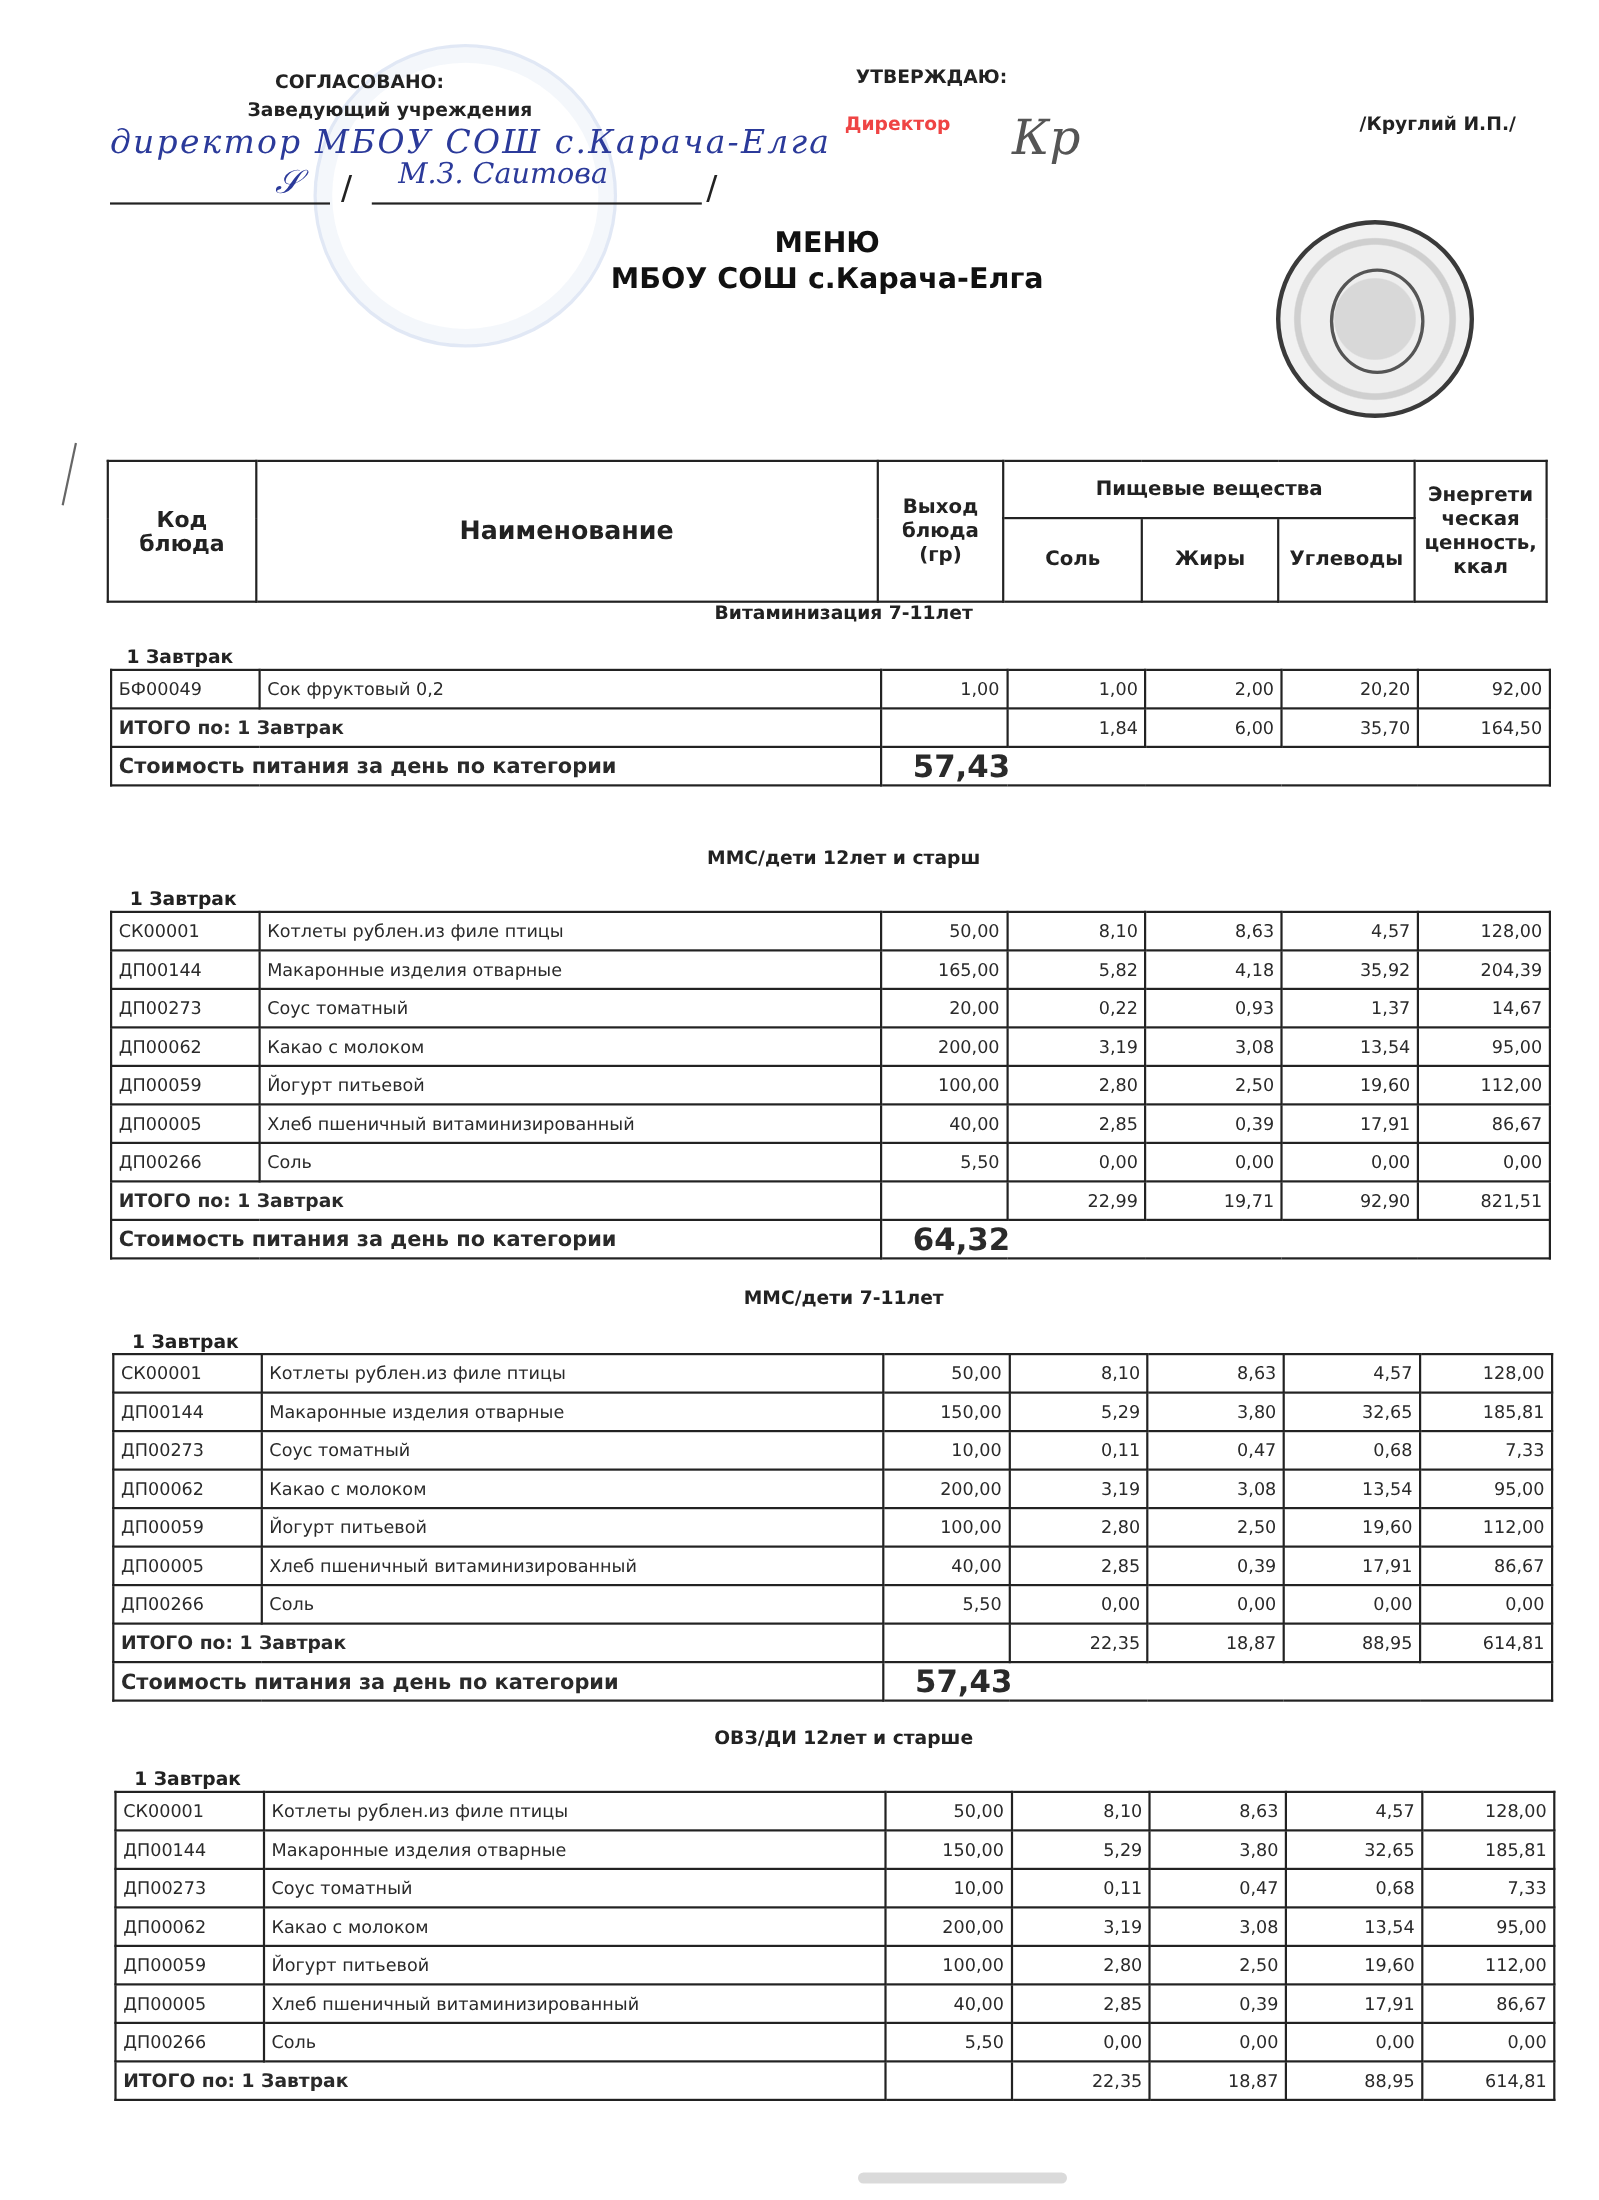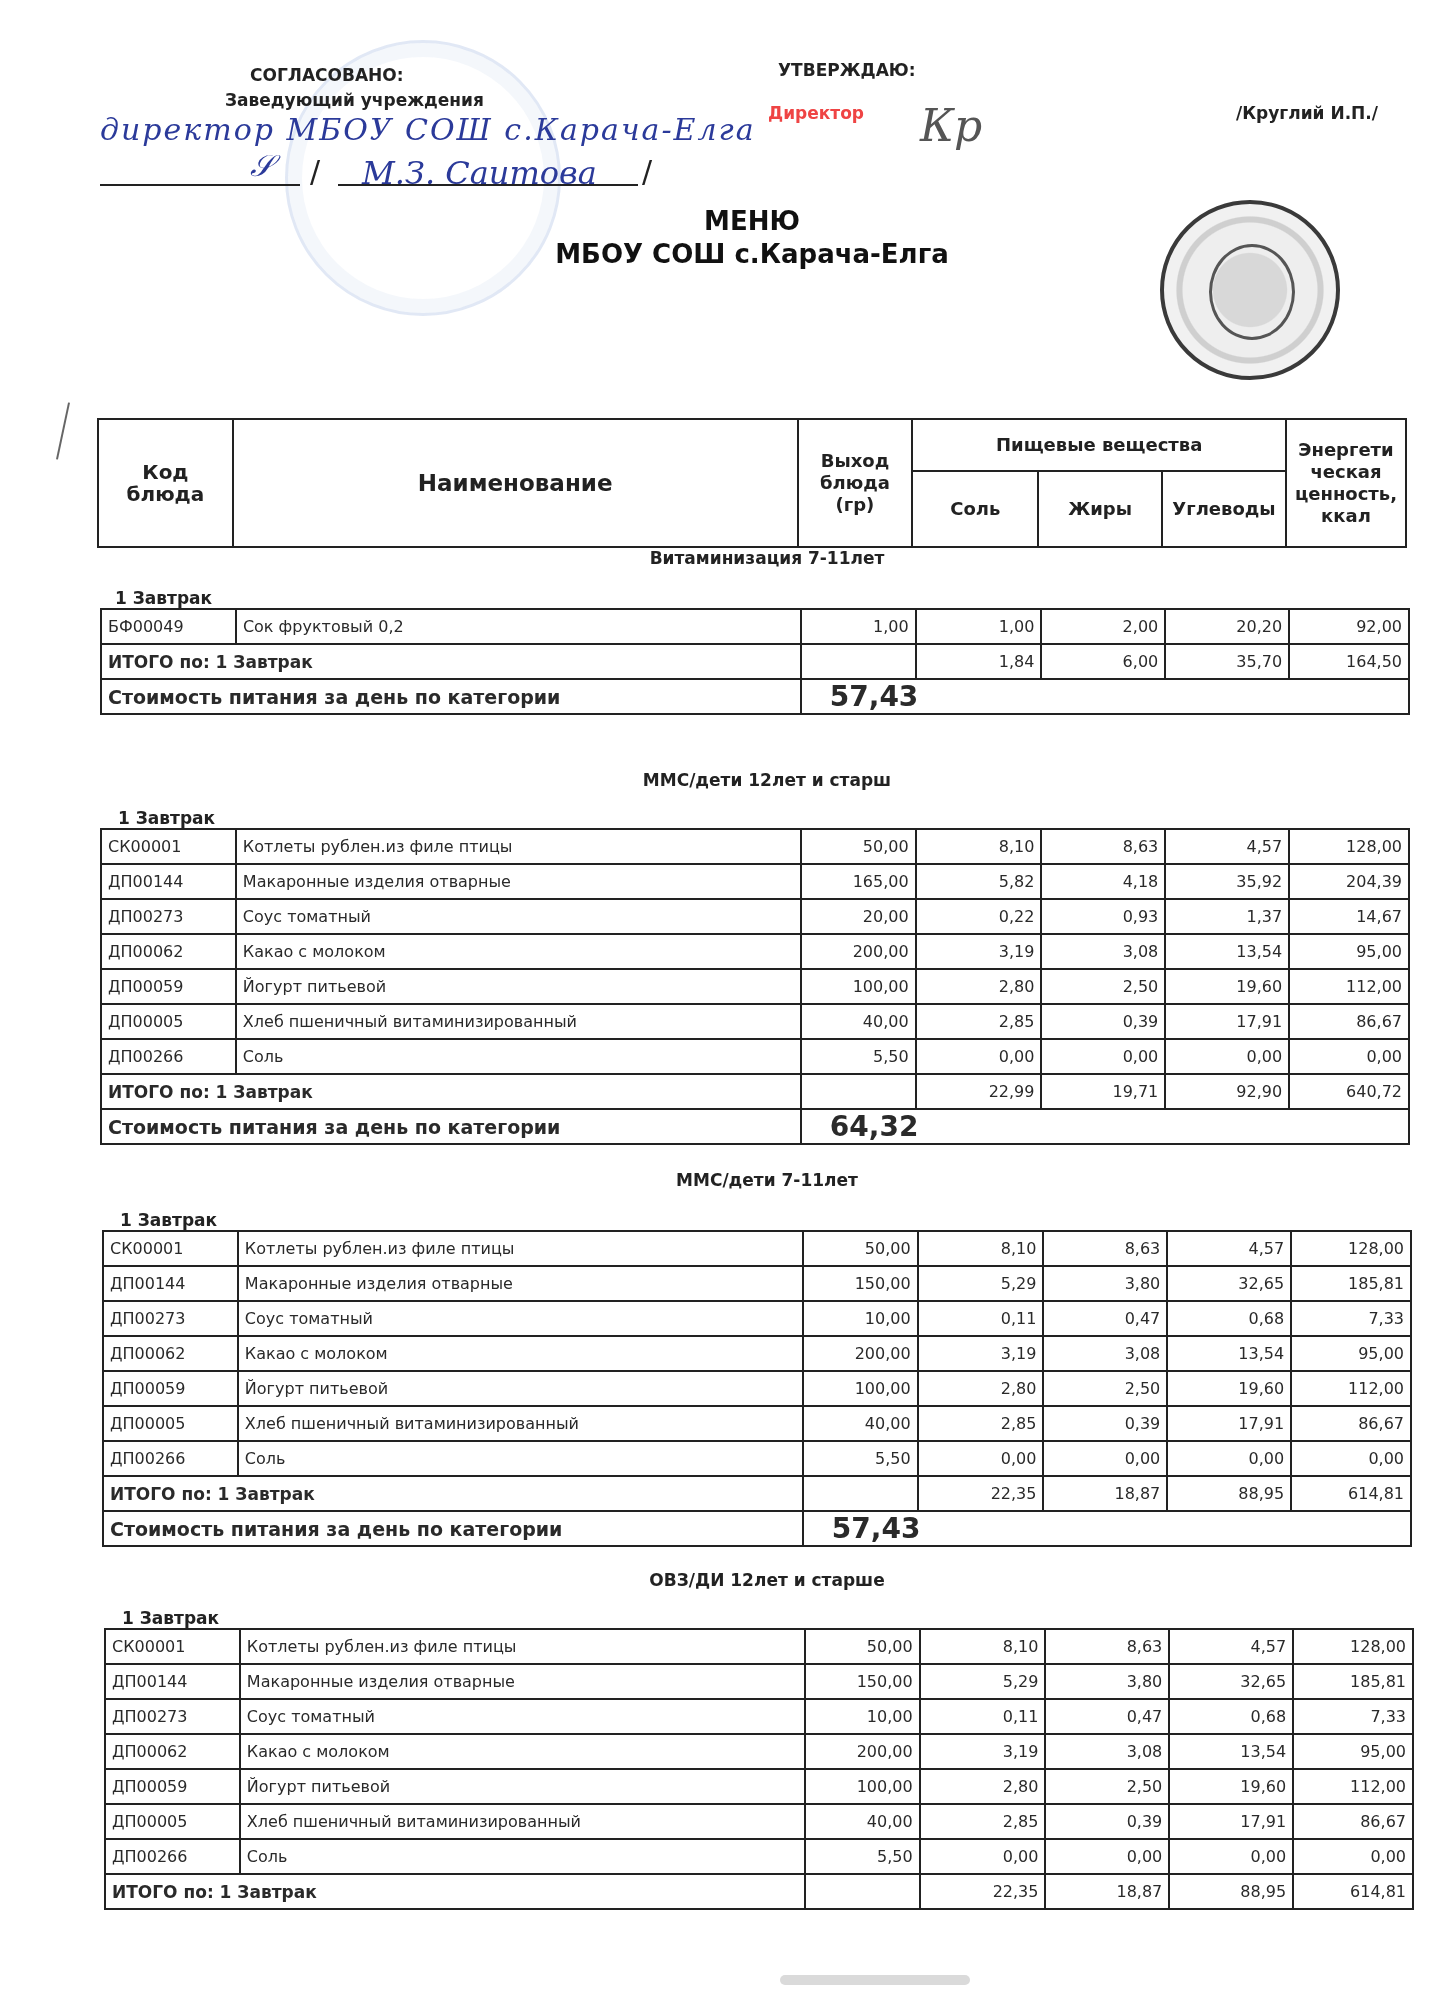--- a/index.html
+++ b/index.html
@@ -13,21 +13,21 @@
   
   .agreed-title { left: 250px; top: 65px; font-size: 17px; font-weight: bold; color:#222; }
   .agreed-role  { left: 225px; top: 90px; font-size: 17px; font-weight: bold; color:#222; }
   .hand-line1   { left: 100px; top: 112px; font-size: 30px; letter-spacing: 2px; }
   .sig-line     { left: 100px; top: 140px; width: 560px; height: 48px; }
   .sig-line .under1 { position:absolute; left:0; top:44px; width:200px; border-top:2px solid #222; }
   .sig-line .slash1 { position:absolute; left:210px; top:14px; font-size:30px; color:#222; }
   .sig-line .under2 { position:absolute; left:238px; top:44px; width:300px; border-top:2px solid #222; }
   .sig-line .slash2 { position:absolute; left:542px; top:14px; font-size:30px; color:#222; }
   .sig-line .scribble { position:absolute; left:150px; top:8px; font-size:30px; }
-  .sig-line .name { position:absolute; left:262px; top:14px; font-size:32px; }
+  .sig-line .name { position:absolute; left:262px; top:3px; font-size:26px; }
 
   .approve-title { left: 778px; top: 60px; font-size: 17px; font-weight: bold; color:#222; }
   .approve-role  { left: 768px; top: 103px; font-size: 17px; font-weight: bold; color:#ef4444; }
   .approve-name  { left: 1236px; top: 103px; font-size: 17px; font-weight: bold; color:#222; }
   .director-sig  { left: 920px; top: 100px; font-size: 44px; color: #555; font-family: "DejaVu Serif", serif; font-style: italic; }
 
   .stamp-faint {
     left: 285px; top: 40px; width: 270px; height: 270px; border-radius: 50%;
     border: 3px solid rgba(120,150,210,0.22); box-shadow: inset 0 0 0 14px rgba(120,150,210,0.08);
   }
@@ -229,21 +229,21 @@
         <td class="num">0,00</td>
         <td class="num">0,00</td>
         <td class="num">0,00</td>
       </tr>
   <tr>
     <td colspan="2" class="total-label">ИТОГО по: 1 Завтрак</td>
     <td></td>
     <td class="num">22,99</td>
     <td class="num">19,71</td>
     <td class="num">92,90</td>
-    <td class="num">640,72</td>
+    <td class="num">821,51</td>
   </tr>
   <tr>
     <td colspan="2" class="cost-label">Стоимость питания за день по категории</td>
     <td colspan="5" class="cost-val">64,32</td>
   </tr>
 </tbody>
   </table>
 
 <div class="abs section-title" style="top:1170px">ММС/дети 7-11лет</div>
 <div class="abs meal-label" style="left:120px; top:1210px">1 Завтрак</div>

